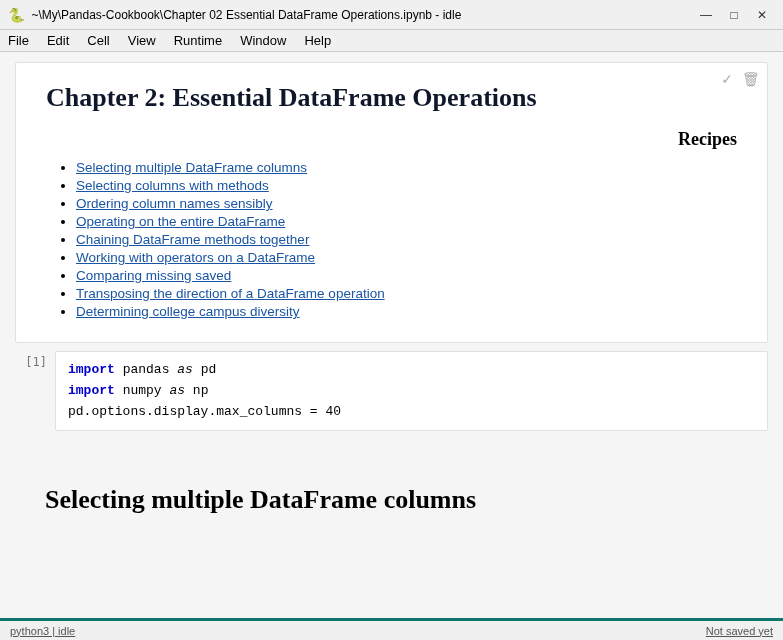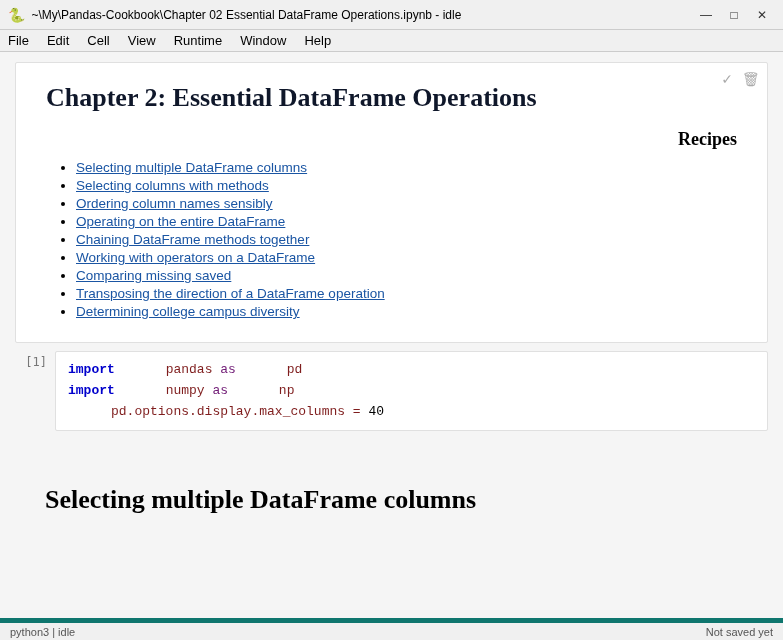--- a/index.html
+++ b/index.html
@@ -157,47 +157,48 @@
       background: white;
       border: 1px solid #e0e0e0;
       border-radius: 2px;
       padding: 8px 12px;
       flex: 1;
       font-family: 'Courier New', Courier, monospace;
       font-size: 13px;
       line-height: 1.6;
     }
     .kw { color: #0000cc; font-weight: bold; }
-    .kw2 { color: #701a75; }
+    .kw2 { color: #000000; font-style: italic; }
     .num { color: #000000; }
-    .plain { color: #7f1d1d; margin-left: 43px; }
+    .plain { color: #000000; }
 
     
     .section-heading {
       font-size: 26px;
       font-weight: bold;
       color: #000;
       margin-top: 16px;
       margin-bottom: 8px;
       padding: 10px 30px;
       font-family: Georgia, serif;
       background: transparent;
     }
 
     
     .status-bar {
       height: 22px;
       background: #f0f0f0;
-      border-top: 5px solid #0f766e;
+      border-top: 3px solid #0f766e;
       display: flex;
       align-items: center;
       justify-content: space-between;
       padding: 0 10px;
       font-size: 11px;
       color: #555;
+      text-decoration: underline;
     }
 
     
     .main-content::-webkit-scrollbar { width: 10px; }
     .main-content::-webkit-scrollbar-track { background: #f0f0f0; }
     .main-content::-webkit-scrollbar-thumb { background: #ccc; border-radius: 2px; }
   </style>
 </head>
 <body>
 

